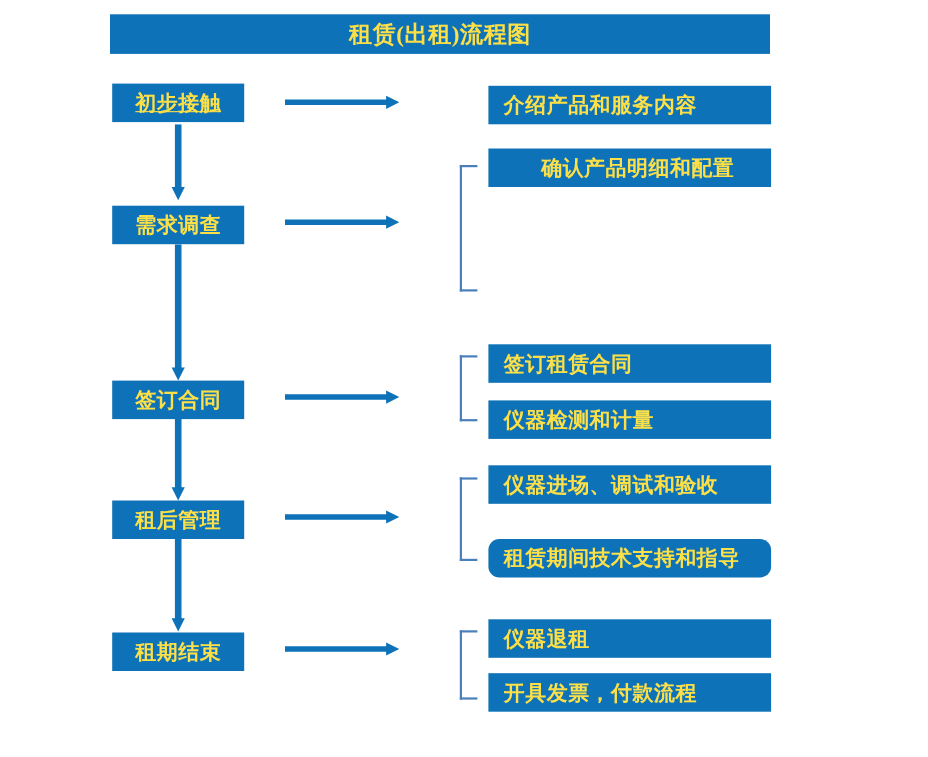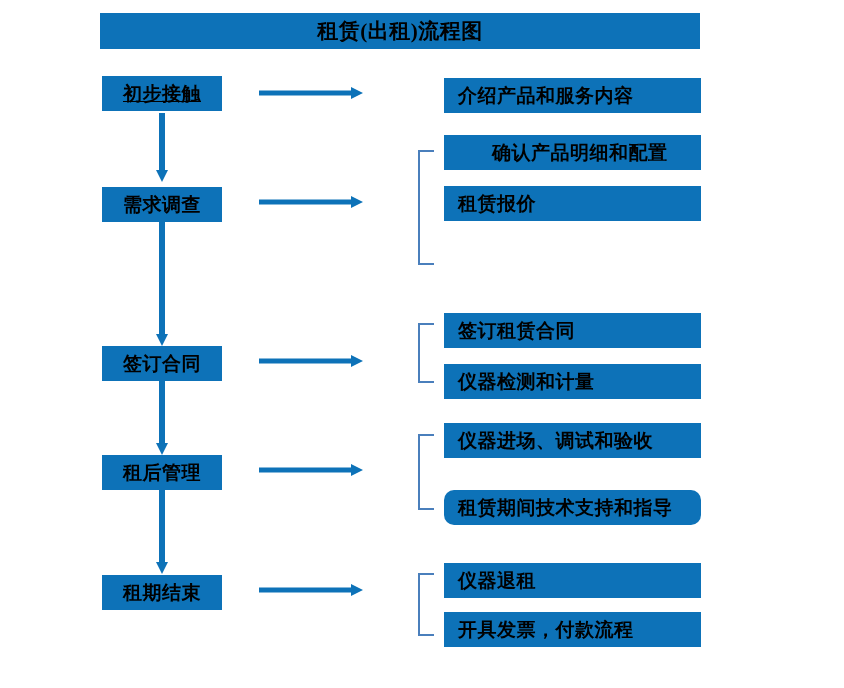--- a/index.html
+++ b/index.html
@@ -11,21 +11,21 @@
     position: relative;
     width: 844px;
     height: 688px;
     background: #ffffff;
     font-family: "Liberation Serif", "DejaVu Serif", serif;
     overflow: hidden;
   }
   .box {
     position: absolute;
     background: #0d72b8;
-    color: #000000;
+    color: #fde047;
     font-weight: bold;
     display: flex;
     align-items: center;
     box-sizing: border-box;
     letter-spacing: 0.5px;
   }
   .title-bar {
     left: 100px;
     top: 13px;
     width: 600px;
@@ -93,21 +93,20 @@
   <div class="box left-box" style="top:187px;">需求调查</div>
 
   <svg class="arrow-h" style="top:194px;" viewBox="0 0 105 16">
     <path d="M0 8 L95 8" stroke="#0d72b8" stroke-width="5" fill="none"></path>
     <path d="M104 8 L92 2 L92 14 Z" fill="#0d72b8"></path>
   </svg>
 
   <div class="bracket" style="top:150px;height:115px;"></div>
 
   <div class="box right-box" style="top:135px;padding-left:48px;">确认产品明细和配置</div>
-  <div class="box right-box" style="top:186px;">租赁报价</div>
 
   <svg class="arrow-v" style="top:222px;height:125px;" viewBox="0 0 20 125">
     <path d="M10 0 L10 115" stroke="#0d72b8" stroke-width="6" fill="none"></path>
     <path d="M10 124 L4 112 L16 112 Z" fill="#0d72b8"></path>
   </svg>
 
   <div class="box left-box" style="top:346px;">签订合同</div>
 
   <svg class="arrow-h" style="top:353px;" viewBox="0 0 105 16">
     <path d="M0 8 L95 8" stroke="#0d72b8" stroke-width="5" fill="none"></path>

